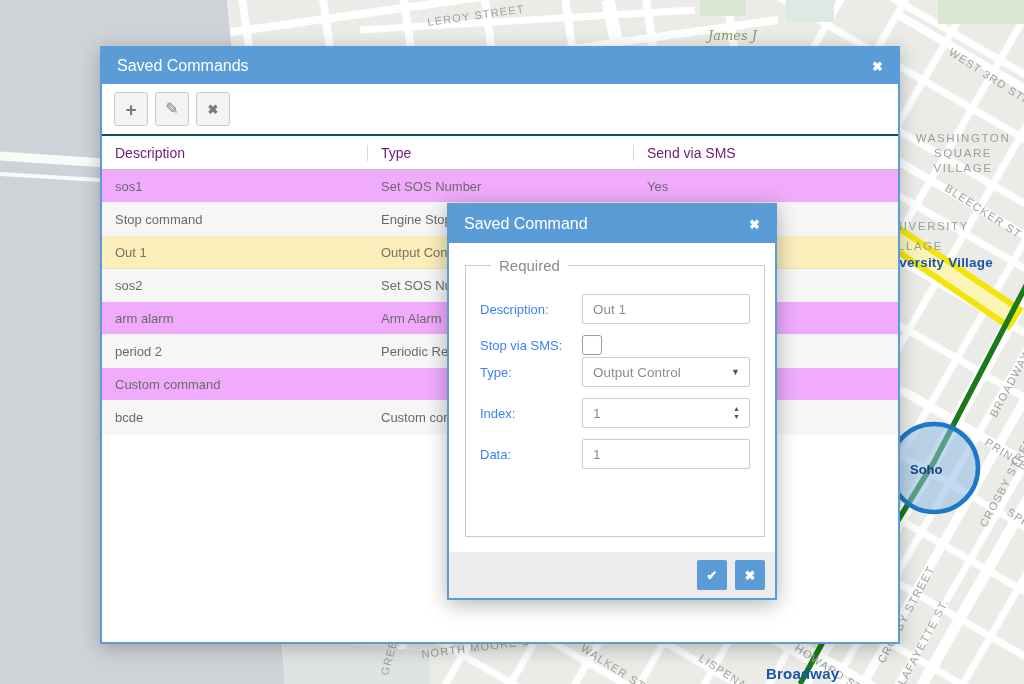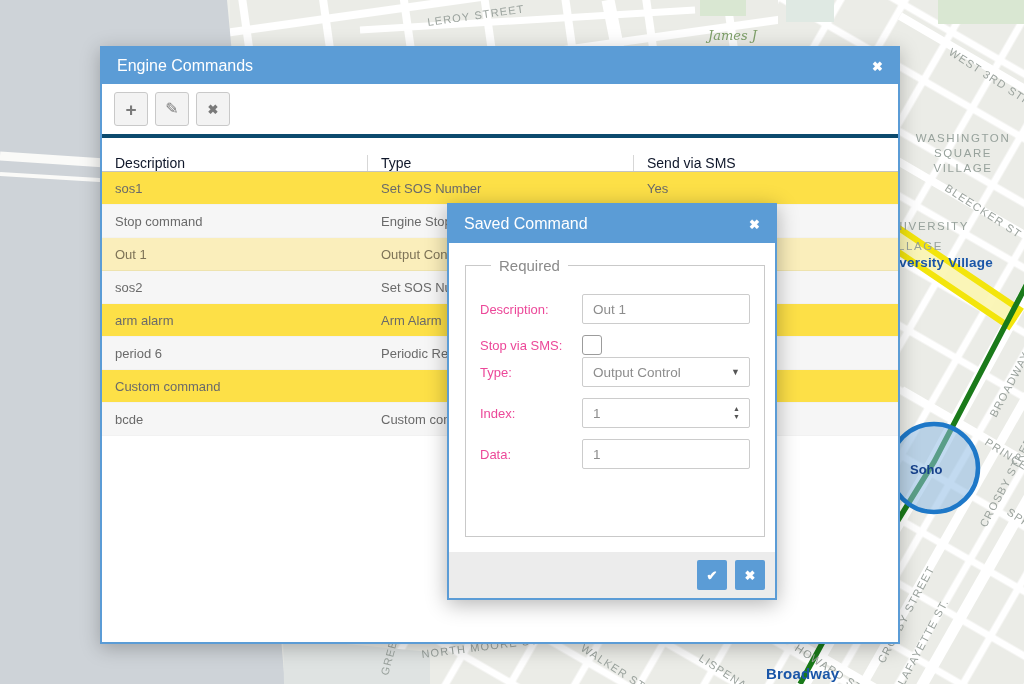--- a/index.html
+++ b/index.html
@@ -34,51 +34,51 @@
   .tool-btn{
     width:34px;height:34px;background:#f3f3f3;border:1px solid #c9c9c9;border-radius:3px;
     color:#7a7a7a;display:flex;align-items:center;justify-content:center;cursor:pointer;
     font-size:15px;box-sizing:border-box;
   }
   .tool-btn .g{line-height:1}
   .tool-btn .plus{font-size:19px;font-weight:bold}
   .tool-btn .pencil{font-size:16px}
   .tool-btn .xx{font-size:13px;font-weight:bold}
   .thead{
-    display:flex;height:33px;flex:0 0 auto;align-items:flex-end;
-    border-top:4px solid #0c4a6e;border-bottom:1px solid #c3c3c3;
-    color:#0f172a;font-size:14px;
+    display:flex;height:33px;flex:0 0 auto;align-items:center;
+    border-top:2px solid #0c4a6e;border-bottom:1px solid #c3c3c3;
+    color:#701a75;font-size:14px;
   }
   .thead .hcol{display:flex;align-items:center;padding-left:13px;box-sizing:border-box}
   .hcol.h-desc{width:266px;border-right:1px solid #d7d7d7}
   .hcol.h-type{width:266px;border-right:1px solid #d7d7d7}
   .hcol.h-sms{flex:1}
   .tbody{flex:1;overflow:hidden}
-  .trow{display:flex;height:33px;align-items:stretch;font-size:13px;color:#6a6a6a;background:#fde047;border-bottom:1px solid #f2f2f2;box-sizing:border-box;cursor:pointer}
+  .trow{display:flex;height:33px;align-items:stretch;font-size:13px;color:#6a6a6a;background:#f0abfc;border-bottom:1px solid #f2f2f2;box-sizing:border-box;cursor:pointer}
   .trow:nth-child(even){background:#f6f6f6}
   .trow.selected{background:#faeebb;color:#7d7357;border-bottom:1px solid #eee3ae}
   .cell{display:flex;align-items:center;padding-left:13px;box-sizing:border-box;white-space:nowrap;overflow:hidden}
   .c-desc{width:266px}.c-type{width:266px}.c-sms{flex:1}
 
   
   .command-dialog{
     position:absolute;left:447px;top:203px;width:330px;height:397px;
     background:#fff;border:2px solid #5b9cd6;box-sizing:border-box;
     box-shadow:0 4px 20px rgba(0,0,0,.3);display:flex;flex-direction:column;
   }
   .command-dialog .titlebar{height:38px}
   .dlg-body{flex:1;padding:14px 16px 15px;box-sizing:border-box;overflow:hidden}
   .dlg-body fieldset{
     height:100%;box-sizing:border-box;border:1px solid #c9c9c9;margin:0;padding:6px 14px 0;
   }
   .dlg-body legend{color:#8a8a8a;font-size:15px;padding:0 8px;margin-left:11px}
   .field{display:flex;align-items:center;margin-top:11px}
   .field.first{margin-top:14px}
   .field.tall{margin-top:2px}
-  .field > label{width:102px;flex:0 0 auto;color:#ec4899;font-size:13px}
+  .field > label{width:102px;flex:0 0 auto;color:#3b82f6;font-size:13px}
   input.textbox{
     width:168px;height:30px;box-sizing:border-box;border:1px solid #ccc;border-radius:2px;
     padding:0 10px;color:#8d8d8d;font-size:13.5px;font-family:"Liberation Sans",sans-serif;background:#fff;
   }
   input.checkbox{
     appearance:none;-webkit-appearance:none;width:20px;height:20px;margin:0;
     border:1px solid #9c9c9c;border-radius:3px;background:#fff;cursor:pointer;
   }
   .selectbox,.spinbox{
     width:168px;height:30px;box-sizing:border-box;border:1px solid #ccc;border-radius:2px;
@@ -166,21 +166,21 @@
     <text class="street-label" x="580" y="650" transform="rotate(33 580 650)">WALKER STREET</text>
     <text class="street-label" x="422" y="658" transform="rotate(-7 422 658)">NORTH MOORE ST.</text>
     <text class="street-label" x="388" y="676" transform="rotate(-75 388 676)">GREENWICH ST</text>
     <text x="910" y="474" style="fill:#16418c;font-weight:bold;font-size:13px;font-family:'Liberation Sans',sans-serif">Soho</text>
     <text class="poi-label" x="766" y="679" style="font-size:15px">Broadway</text>
   </svg>
 </div>
 
 <div class="commands-window">
   <div class="titlebar">
-    <span>Engine Commands</span>
+    <span>Saved Commands</span>
     <span class="close">✖</span>
   </div>
 
   <div class="toolbar">
     <div class="tool-btn">
       <span class="g plus">+</span>
     </div>
     <div class="tool-btn">
       <span class="g pencil">✎</span>
     </div>
@@ -215,21 +215,21 @@
       <div class="cell c-desc">sos2</div>
       <div class="cell c-type">Set SOS Number</div>
       <div class="cell c-sms"></div>
     </div>
       <div class="trow">
       <div class="cell c-desc">arm alarm</div>
       <div class="cell c-type">Arm Alarm</div>
       <div class="cell c-sms"></div>
     </div>
       <div class="trow">
-      <div class="cell c-desc">period 6</div>
+      <div class="cell c-desc">period 2</div>
       <div class="cell c-type">Periodic Report</div>
       <div class="cell c-sms"></div>
     </div>
       <div class="trow">
       <div class="cell c-type">Custom command</div>
       <div class="cell c-sms"></div>
     </div>
       <div class="trow">
       <div class="cell c-desc">bcde</div>
       <div class="cell c-type">Custom command</div>

